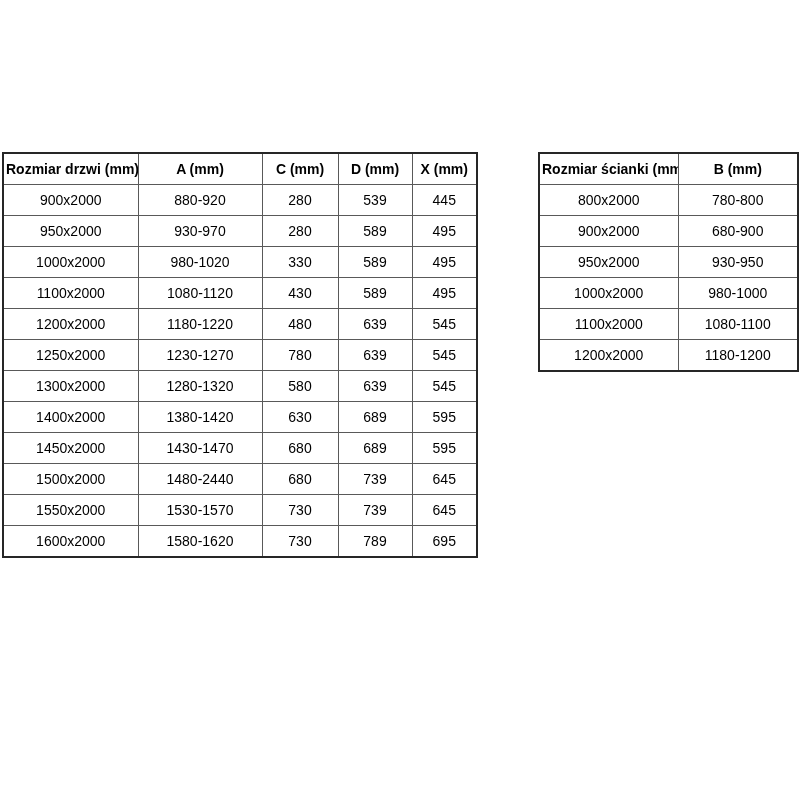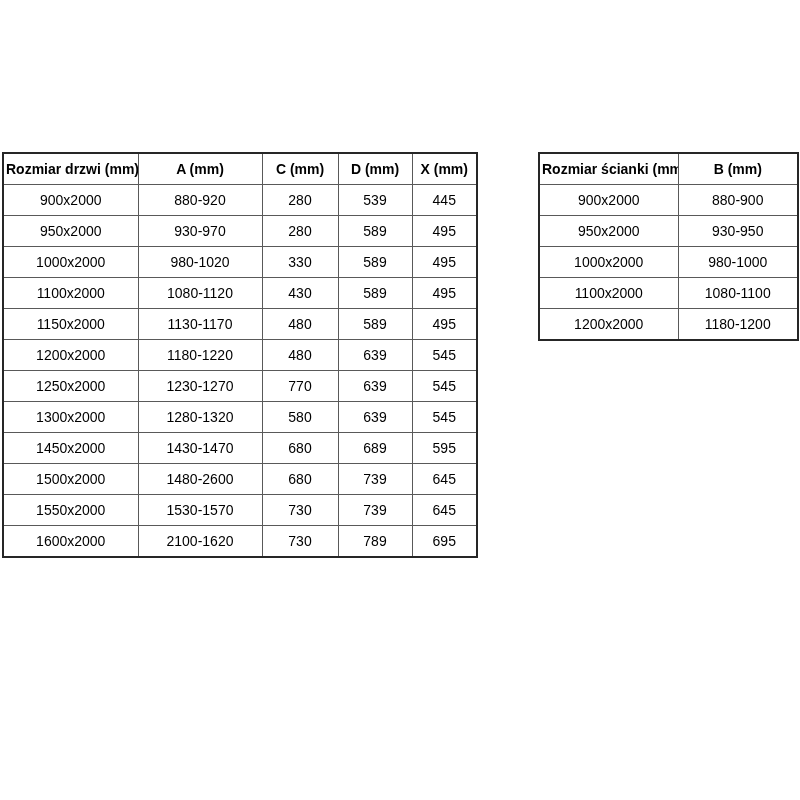--- a/index.html
+++ b/index.html
@@ -98,93 +98,97 @@
           <td>495</td>
         </tr>
         <tr>
           <td>1100x2000</td>
           <td>1080-1120</td>
           <td>430</td>
           <td>589</td>
           <td>495</td>
         </tr>
         <tr>
-          <td>1150x2000</td>
-          <td>1130-1170</td>
-          <td>480</td>
-          <td>589</td>
-          <td>495</td>
-        </tr>
-        <tr>
           <td>1200x2000</td>
           <td>1180-1220</td>
           <td>480</td>
           <td>639</td>
           <td>545</td>
         </tr>
         <tr>
           <td>1250x2000</td>
           <td>1230-1270</td>
-          <td>770</td>
+          <td>780</td>
           <td>639</td>
           <td>545</td>
         </tr>
         <tr>
           <td>1300x2000</td>
           <td>1280-1320</td>
           <td>580</td>
           <td>639</td>
           <td>545</td>
         </tr>
         <tr>
+          <td>1400x2000</td>
+          <td>1380-1420</td>
+          <td>630</td>
+          <td>689</td>
+          <td>595</td>
+        </tr>
+        <tr>
           <td>1450x2000</td>
           <td>1430-1470</td>
           <td>680</td>
           <td>689</td>
           <td>595</td>
         </tr>
         <tr>
           <td>1500x2000</td>
-          <td>1480-2600</td>
+          <td>1480-2440</td>
           <td>680</td>
           <td>739</td>
           <td>645</td>
         </tr>
         <tr>
           <td>1550x2000</td>
           <td>1530-1570</td>
           <td>730</td>
           <td>739</td>
           <td>645</td>
         </tr>
         <tr>
           <td>1600x2000</td>
-          <td>2100-1620</td>
+          <td>1580-1620</td>
           <td>730</td>
           <td>789</td>
           <td>695</td>
         </tr>
       </tbody>
     </table>
 
   <table id="wall-table" class="dim-table">
     <colgroup>
       <col style="width:139px">
       <col style="width:120px">
     </colgroup>
   <thead>
         <tr>
           <th>Rozmiar ścianki (mm)</th>
           <th>B (mm)</th>
         </tr>
       </thead>
       <tbody>
         <tr>
+          <td>800x2000</td>
+          <td>780-800</td>
+        </tr>
+        <tr>
           <td>900x2000</td>
-          <td>880-900</td>
+          <td>680-900</td>
         </tr>
         <tr>
           <td>950x2000</td>
           <td>930-950</td>
         </tr>
         <tr>
           <td>1000x2000</td>
           <td>980-1000</td>
         </tr>
         <tr>

